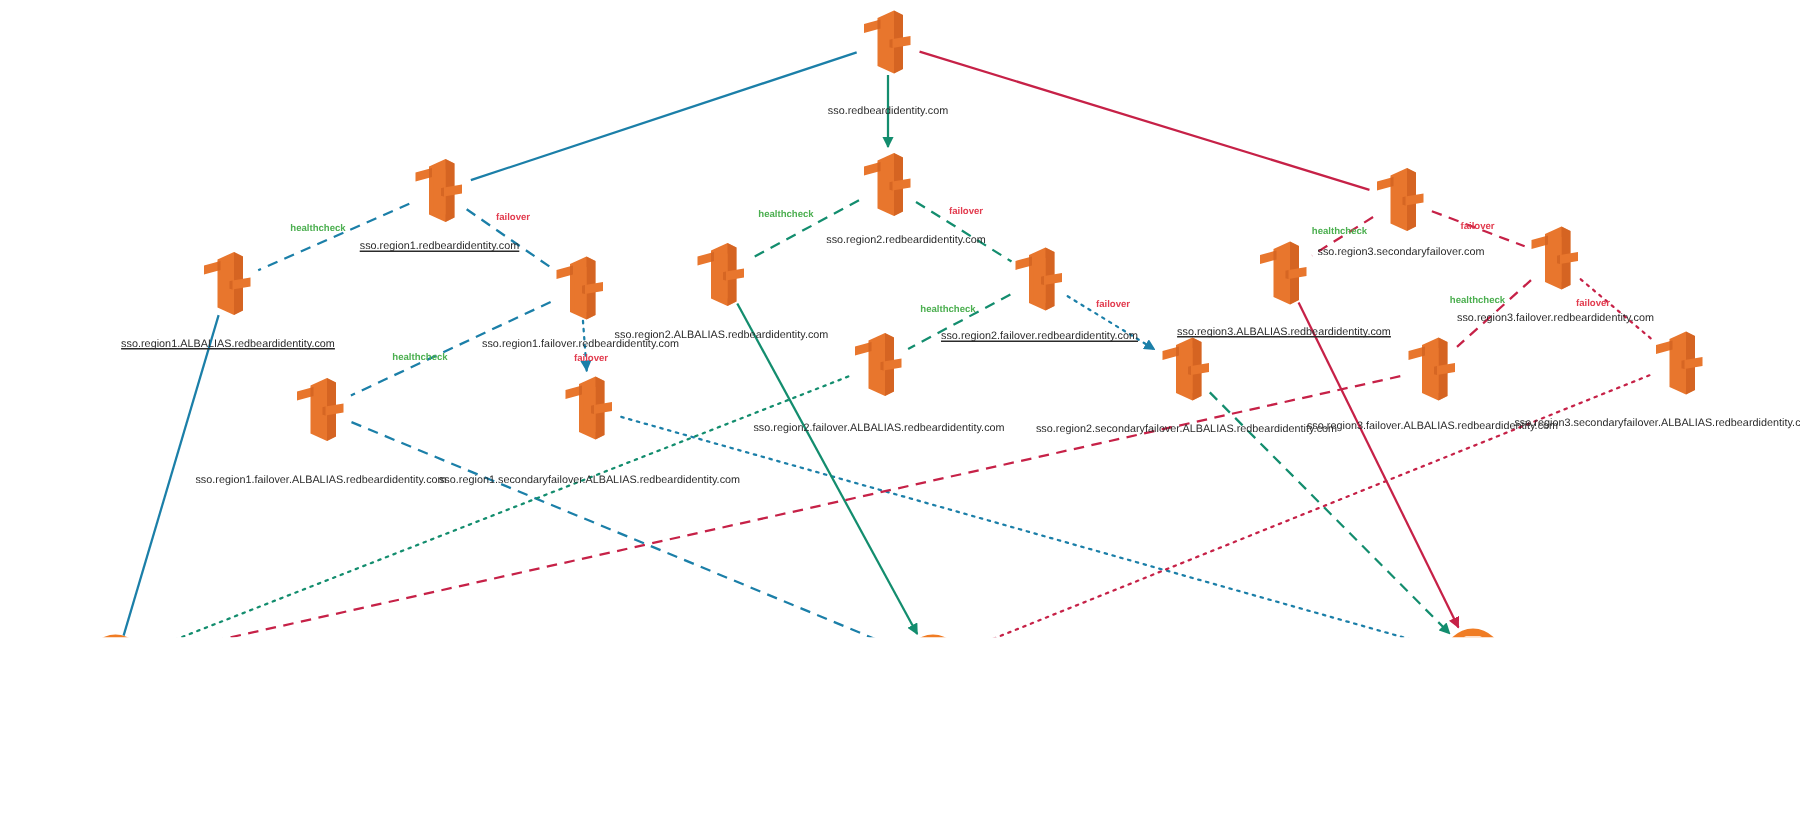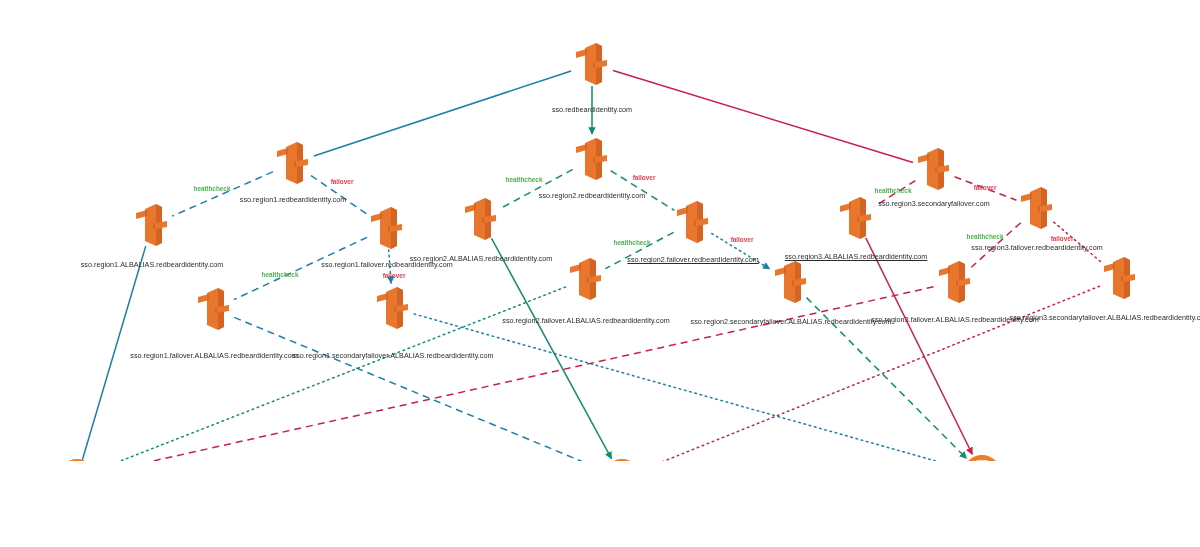--- a/index.html
+++ b/index.html
@@ -8,21 +8,20 @@
     padding: 0;
     background: #ffffff;
     font-family: "Liberation Sans", sans-serif;
   }
   #canvas {
     position: relative;
     width: 1200px;
     height: 425px;
     background: #ffffff;
     overflow: hidden;
-    margin-top: 36px;
   }
   #edges {
     position: absolute;
     left: 0;
     top: 0;
     width: 1200px;
     height: 547px;
     pointer-events: none;
   }
   .node {
@@ -172,33 +171,33 @@
       <div class="node" style="left: 293px; top: 127px;">
         <div class="dns-icon"><svg viewBox="0 0 34 48" width="34" height="48">
     <polygon points="10,8 21,3 27,6 27,42 21,45 10,40" fill="#e8762d"></polygon>
     <polygon points="21,3 27,6 27,42 21,45" fill="#c4561a" opacity="0.55"></polygon>
     <rect x="13" y="10" width="8" height="30" fill="#e8762d"></rect>
     <polygon points="1,12 12,9 12,15 1,18" fill="#e8762d"></polygon>
     <polygon points="12,9 12,15 10,15.5 10,9.5" fill="#c4561a" opacity="0.5"></polygon>
     <polygon points="20,22 32,20 32,26 20,28" fill="#e8762d"></polygon>
     <polygon points="20,22 20,28 18,27.5 18,22.5" fill="#c4561a" opacity="0.5"></polygon>
   </svg></div>
-        <div class="node-label center" style="left: 0px; top: 33px;">sso.region1.redbeardidentity.com</div>
+        <div class="node-label center" style="left: 0px; top: 33px; text-decoration: underline;">sso.region1.redbeardidentity.com</div>
       </div>
       <div class="node" style="left: 152px; top: 189px;">
         <div class="dns-icon"><svg viewBox="0 0 34 48" width="34" height="48">
     <polygon points="10,8 21,3 27,6 27,42 21,45 10,40" fill="#e8762d"></polygon>
     <polygon points="21,3 27,6 27,42 21,45" fill="#c4561a" opacity="0.55"></polygon>
     <rect x="13" y="10" width="8" height="30" fill="#e8762d"></rect>
     <polygon points="1,12 12,9 12,15 1,18" fill="#e8762d"></polygon>
     <polygon points="12,9 12,15 10,15.5 10,9.5" fill="#c4561a" opacity="0.5"></polygon>
     <polygon points="20,22 32,20 32,26 20,28" fill="#e8762d"></polygon>
     <polygon points="20,22 20,28 18,27.5 18,22.5" fill="#c4561a" opacity="0.5"></polygon>
   </svg></div>
-        <div class="node-label center" style="left: 0px; top: 36px;">sso.region1.ALBALIAS.redbeardidentity.com</div>
+        <div class="node-label center" style="left: 0px; top: 36px; text-decoration: underline;">sso.region1.ALBALIAS.redbeardidentity.com</div>
       </div>
       <div class="node" style="left: 387px; top: 192px;">
         <div class="dns-icon"><svg viewBox="0 0 34 48" width="34" height="48">
     <polygon points="10,8 21,3 27,6 27,42 21,45 10,40" fill="#e8762d"></polygon>
     <polygon points="21,3 27,6 27,42 21,45" fill="#c4561a" opacity="0.55"></polygon>
     <rect x="13" y="10" width="8" height="30" fill="#e8762d"></rect>
     <polygon points="1,12 12,9 12,15 1,18" fill="#e8762d"></polygon>
     <polygon points="12,9 12,15 10,15.5 10,9.5" fill="#c4561a" opacity="0.5"></polygon>
     <polygon points="20,22 32,20 32,26 20,28" fill="#e8762d"></polygon>
     <polygon points="20,22 20,28 18,27.5 18,22.5" fill="#c4561a" opacity="0.5"></polygon>
@@ -232,21 +231,21 @@
       <div class="node" style="left: 592px; top: 123px;">
         <div class="dns-icon"><svg viewBox="0 0 34 48" width="34" height="48">
     <polygon points="10,8 21,3 27,6 27,42 21,45 10,40" fill="#e8762d"></polygon>
     <polygon points="21,3 27,6 27,42 21,45" fill="#c4561a" opacity="0.55"></polygon>
     <rect x="13" y="10" width="8" height="30" fill="#e8762d"></rect>
     <polygon points="1,12 12,9 12,15 1,18" fill="#e8762d"></polygon>
     <polygon points="12,9 12,15 10,15.5 10,9.5" fill="#c4561a" opacity="0.5"></polygon>
     <polygon points="20,22 32,20 32,26 20,28" fill="#e8762d"></polygon>
     <polygon points="20,22 20,28 18,27.5 18,22.5" fill="#c4561a" opacity="0.5"></polygon>
   </svg></div>
-        <div class="node-label center" style="left: 0px; top: 33px; text-align: center;">sso.region2.redbeardidentity.com</div>
+        <div class="node-label center" style="left: 12px; top: 33px; text-align: center;">sso.region2.redbeardidentity.com</div>
       </div>
       <div class="node" style="left: 481px; top: 183px;">
         <div class="dns-icon"><svg viewBox="0 0 34 48" width="34" height="48">
     <polygon points="10,8 21,3 27,6 27,42 21,45 10,40" fill="#e8762d"></polygon>
     <polygon points="21,3 27,6 27,42 21,45" fill="#c4561a" opacity="0.55"></polygon>
     <rect x="13" y="10" width="8" height="30" fill="#e8762d"></rect>
     <polygon points="1,12 12,9 12,15 1,18" fill="#e8762d"></polygon>
     <polygon points="12,9 12,15 10,15.5 10,9.5" fill="#c4561a" opacity="0.5"></polygon>
     <polygon points="20,22 32,20 32,26 20,28" fill="#e8762d"></polygon>
     <polygon points="20,22 20,28 18,27.5 18,22.5" fill="#c4561a" opacity="0.5"></polygon>

